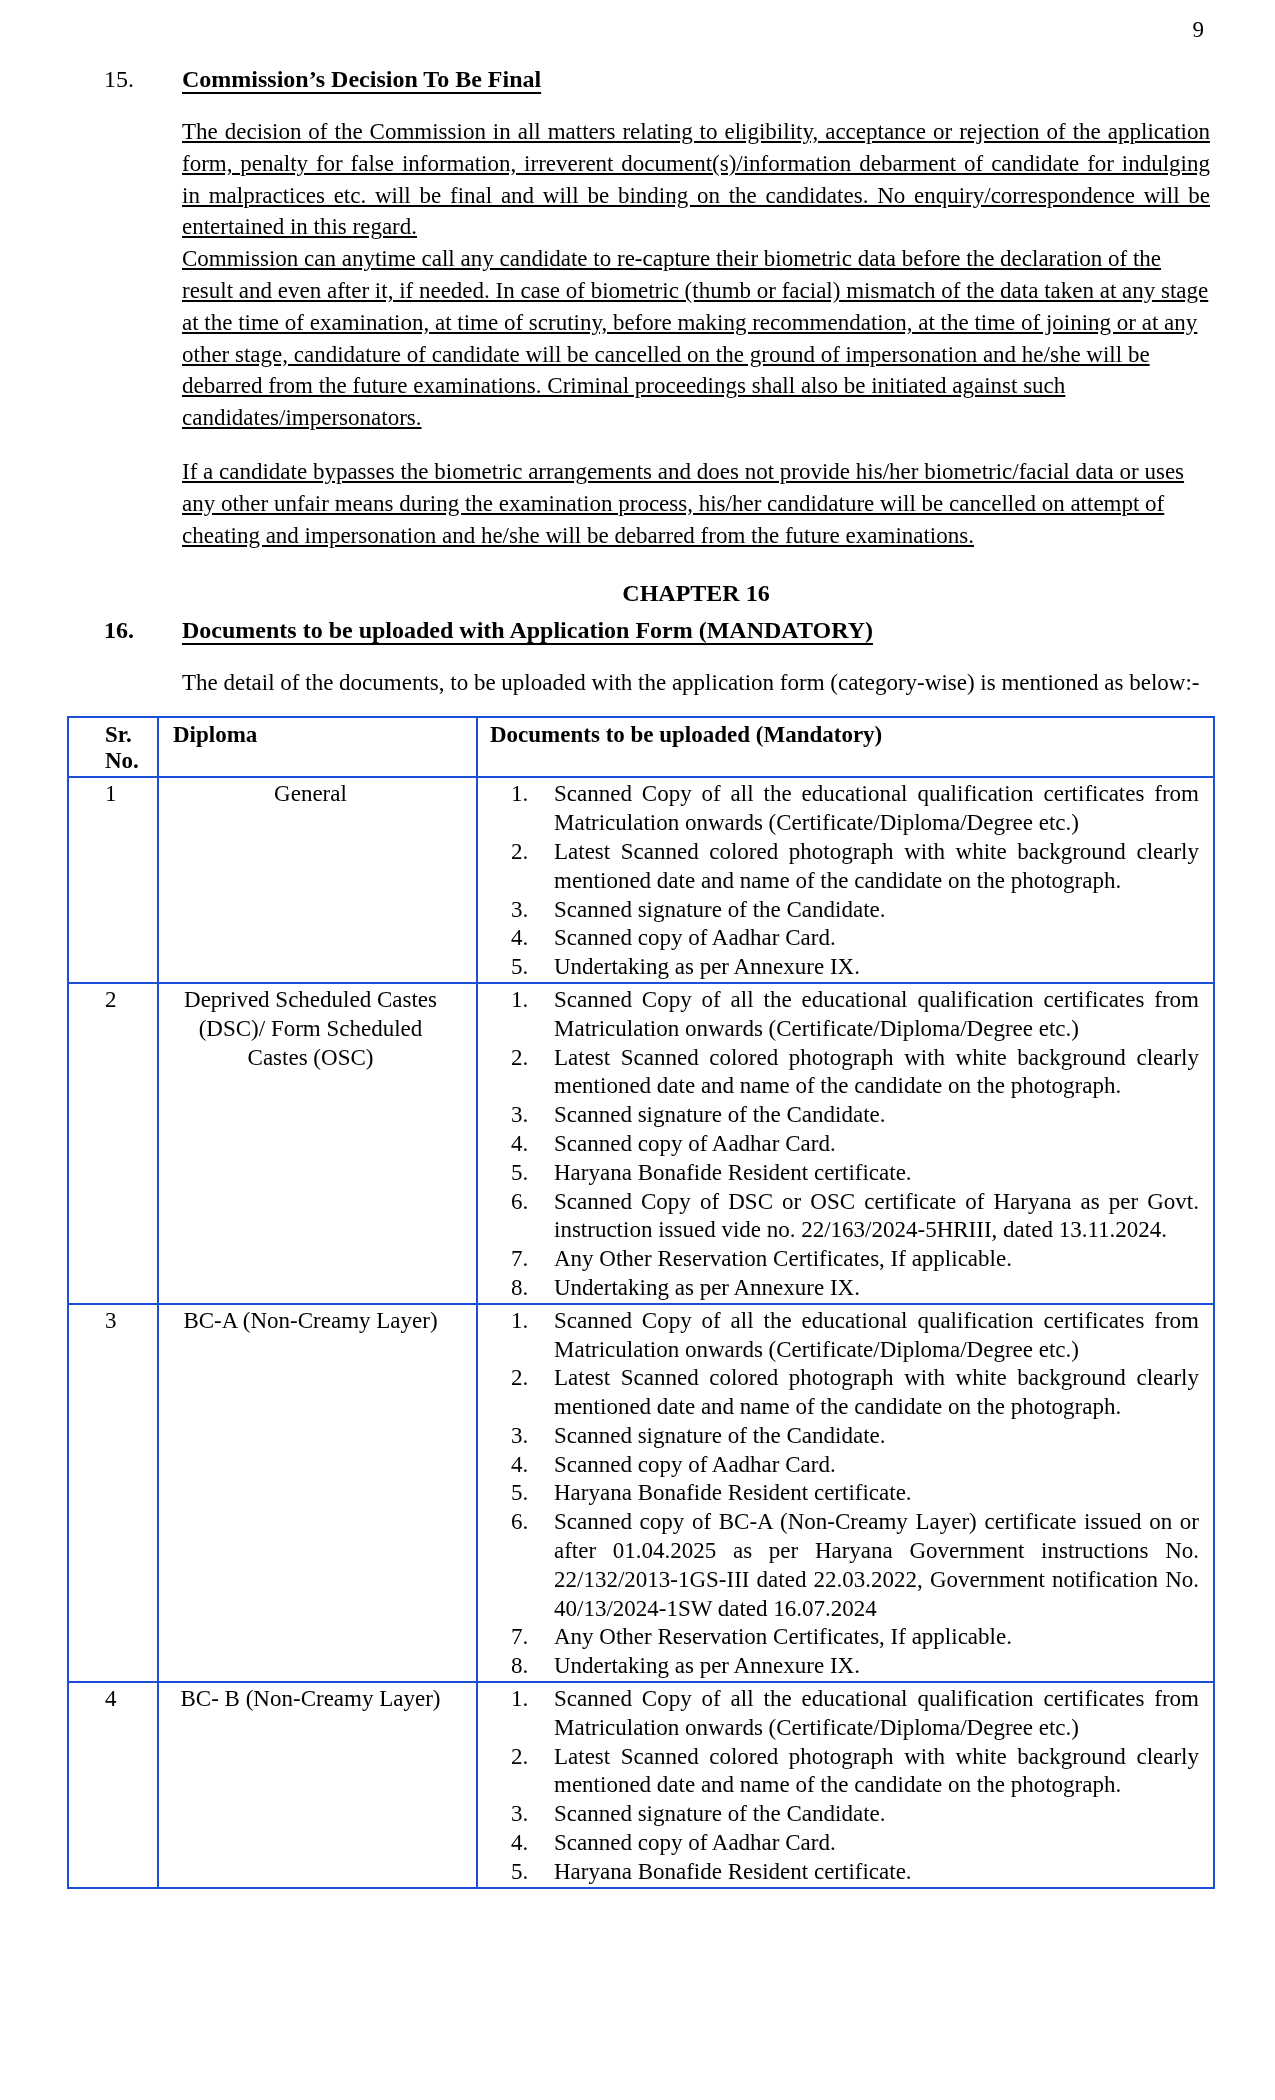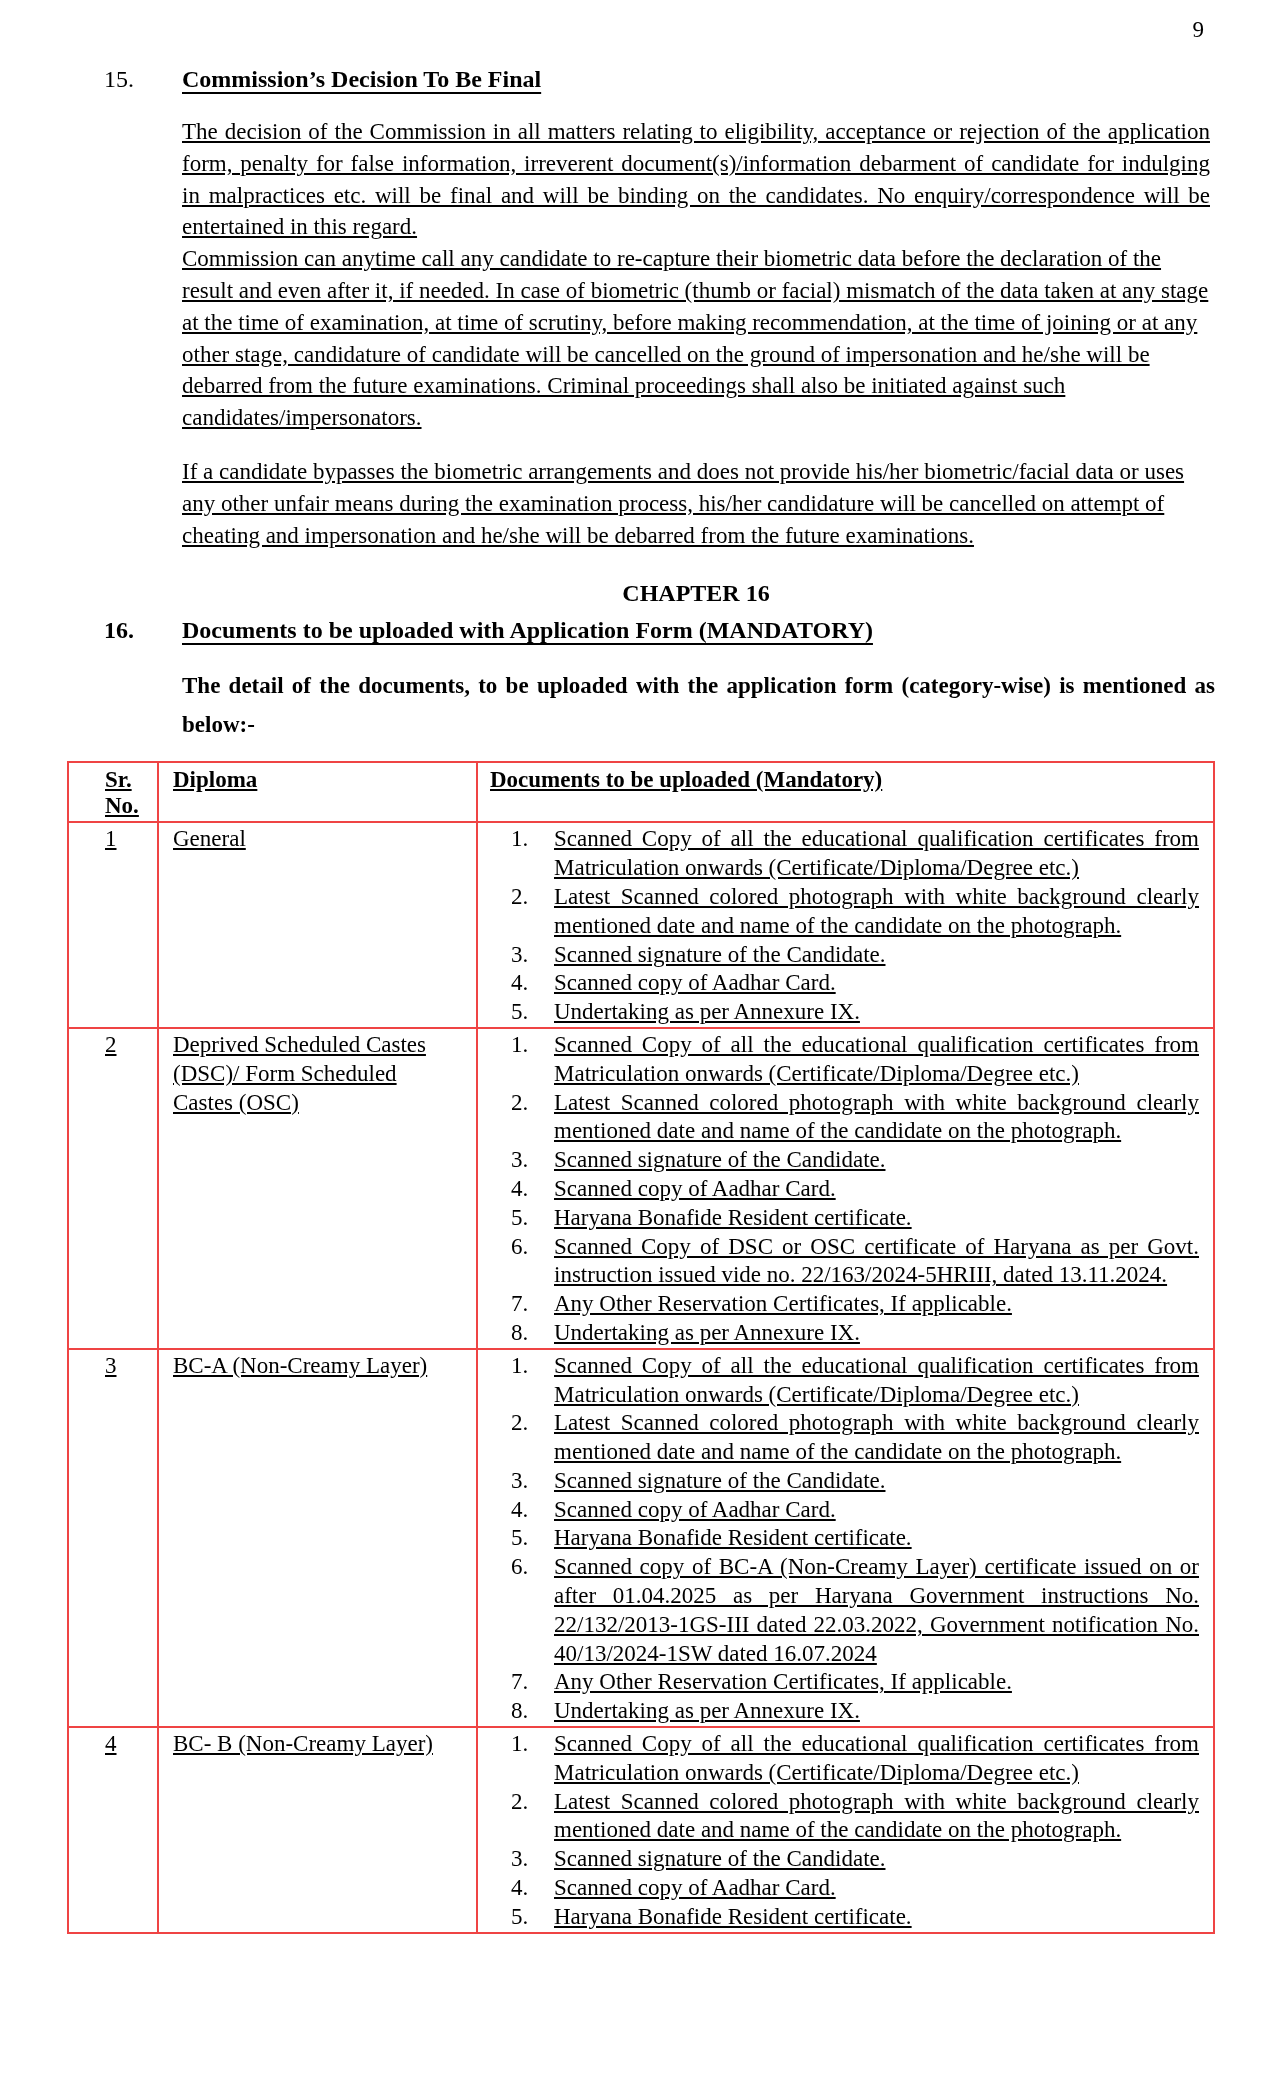--- a/index.html
+++ b/index.html
@@ -17,32 +17,32 @@
   .section-heading { position:relative; margin:21px 65px 0 182px; font-size:24px; line-height:30px; font-weight:bold; }
   .section-heading.sh16 { margin-top:8px; }
   .sec-num { position:absolute; left:-78px; top:0; }
   .sec-num.regular { font-weight:normal; }
   .sec-num.bold { font-weight:bold; }
   .section-title { text-decoration:underline; text-decoration-thickness:2px; text-underline-offset:5px; }
   p { margin:0; }
   .para { margin:0 65px 0 182px; font-size:23px; line-height:31.8px; text-align:left;text-decoration:underline; }
   .para.justify { text-align:justify; }
   .para.gap-top { margin-top:22px; }
-  .intro { margin:21px 60px 0 182px; font-size:23px; line-height:39px; font-weight:bold; text-align:justify; }
+  .intro { margin:21px 60px 0 182px; font-size:23px; line-height:33px; font-weight:normal; text-align:justify; }
   table.doc-table {
     margin:17px 0 0 67px; border-collapse:collapse; table-layout:fixed;
     width:1146px; font-size:23px;
   }
-  .doc-table th, .doc-table td { border:2px solid #ef4444; vertical-align:top;text-decoration:underline; }
+  .doc-table th, .doc-table td { border:2px solid #1d4ed8; vertical-align:top; }
   .doc-table th { text-align:left; font-weight:bold; line-height:26px; padding-top:4px; padding-bottom:2px; }
   th.th-sr { padding-left:36px; padding-right:4px; }
   th.th-cat { padding-left:14px; }
   th.th-docs { padding-left:12px;border-radius:26px; }
   td.sr-cell { padding:2px 4px 0 36px; line-height:28.8px; }
-  td.category-cell { padding:2px 28px 0 14px; line-height:28.8px; }
+  td.category-cell { padding:2px 28px 0 14px; line-height:28.8px;text-align:center; }
   td.documents-cell { padding:2px 0 0 0; }
   .doc-item { position:relative; padding-left:76px; padding-right:14px; line-height:28.8px; text-align:justify; }
   .doc-num { position:absolute; left:33px; top:0; }
 </style>
 </head>
 <body>
 
 <div class="page">
 
   <div class="page-number">9</div>

